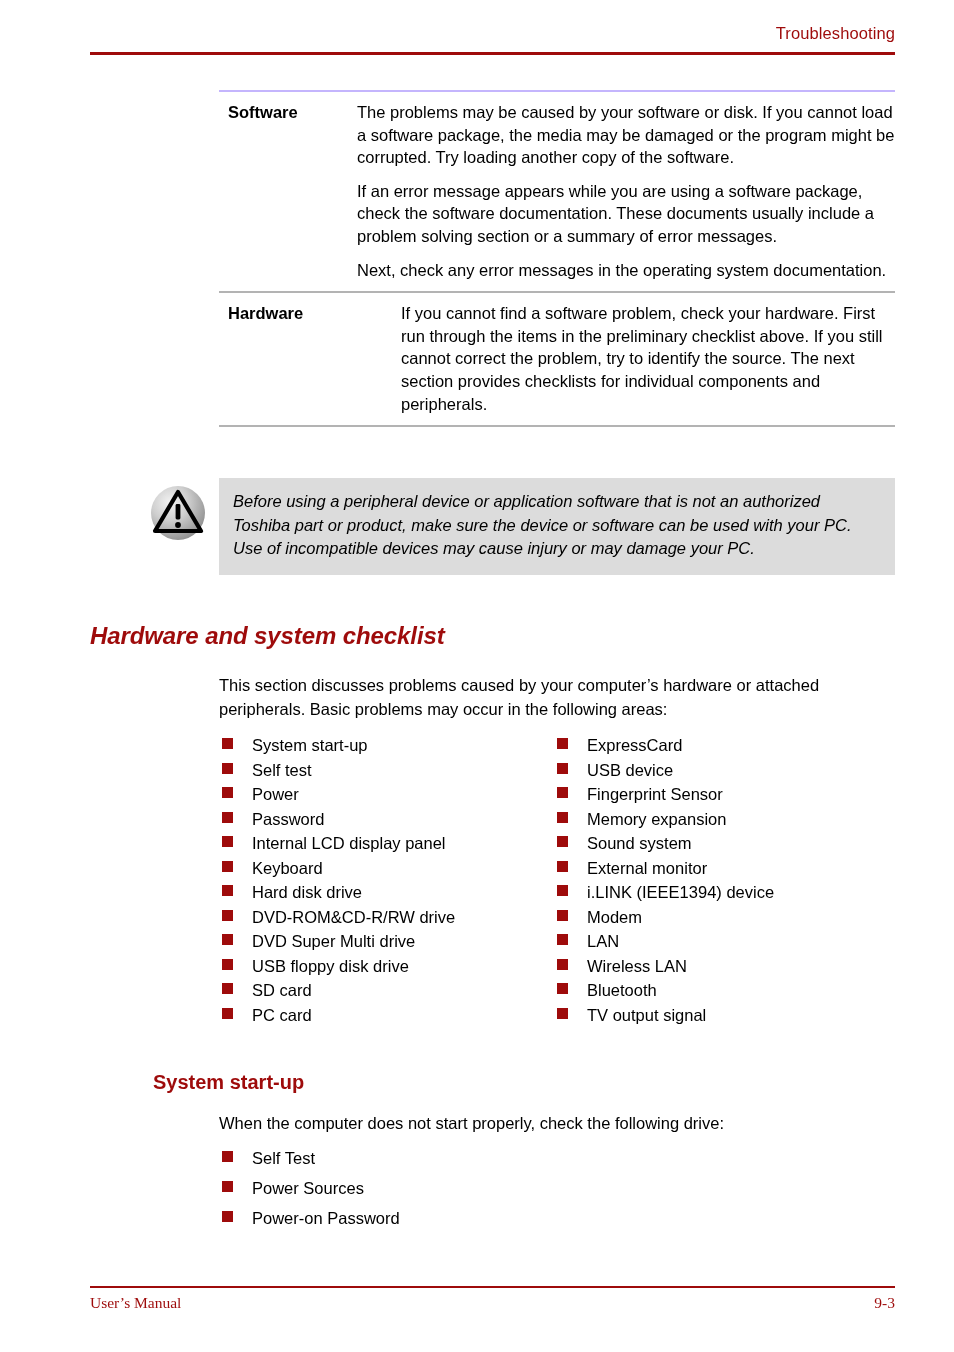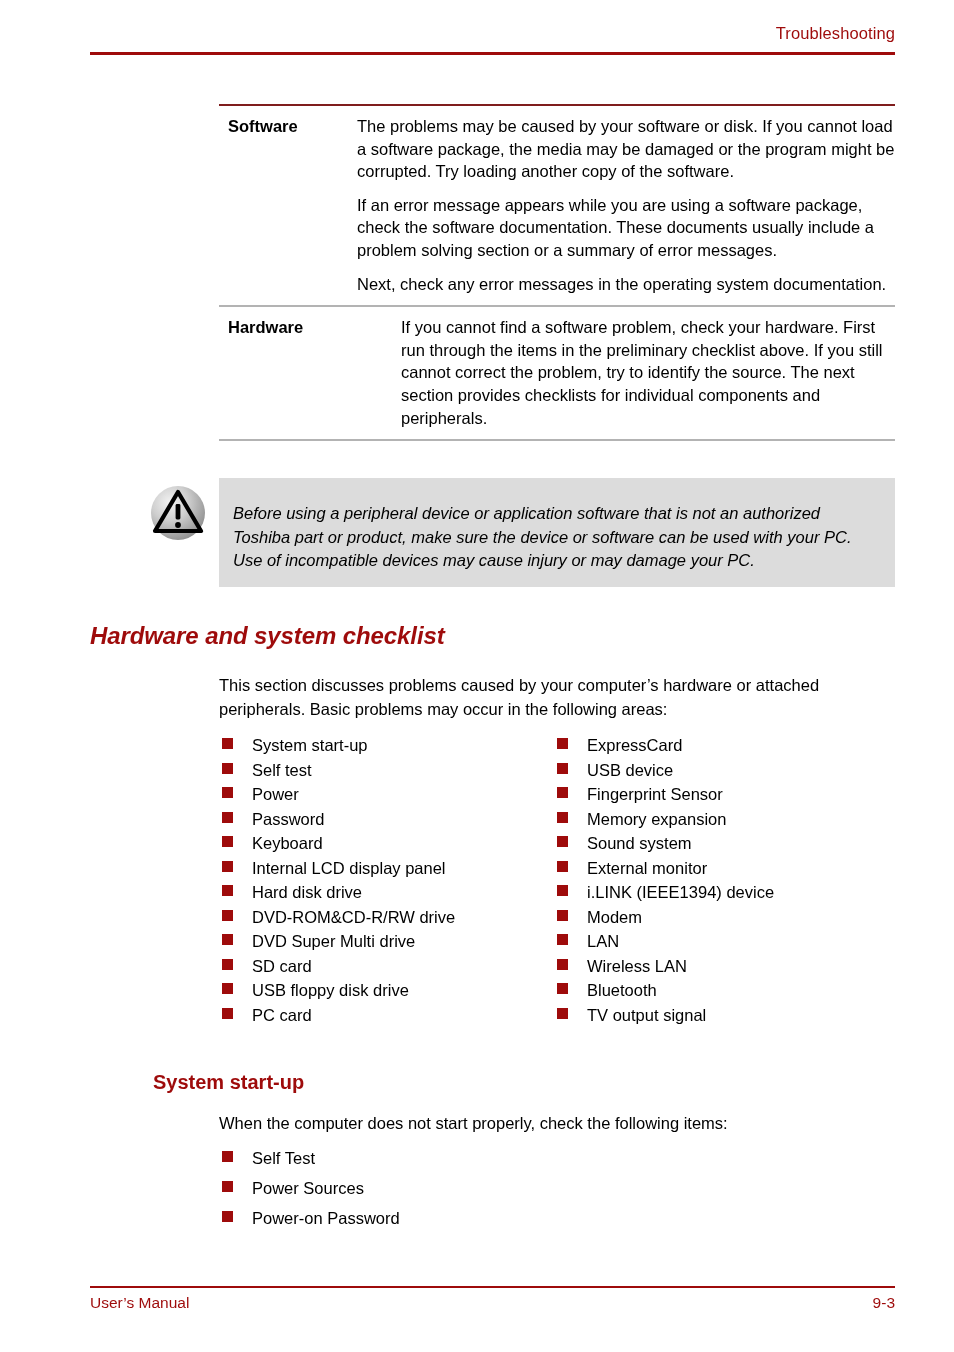--- a/index.html
+++ b/index.html
@@ -44,23 +44,23 @@
     top: 52px;
     width: 805px;
     height: 3px;
     background: #9e0b0b;
   }
 
   
   .def-table {
     position: absolute;
     left: 219px;
-    top: 104px;
+    top: 90px;
     width: 676px;
-    border-top: 2px solid #7f1d1d;
+    border-top: 2px solid #c4b5fd;
     border-bottom: 2px solid #b3b3b3;
   }
   .def-row {
     display: flex;
     align-items: flex-start;
     padding: 9px 0 10px 0;
   }
   .def-row + .def-row {
     border-top: 2px solid #b3b3b3;
     gap: 44px;
@@ -85,21 +85,21 @@
     margin-bottom: 0;
   }
 
   
   .caution {
     position: absolute;
     left: 219px;
     top: 478px;
     width: 676px;
     background: #dcdcdc;
-    padding: 24px 14px 14px 14px;
+    padding: 12px 14px 14px 14px;
   }
   .caution-text {
     font-size: 16.5px;
     font-style: italic;
     line-height: 23.5px;
     margin: 0;
   }
   .caution-icon {
     position: absolute;
     left: 150px;
@@ -206,20 +206,21 @@
     background: #9e0b0b;
   }
   .footer {
     position: absolute;
     left: 90px;
     top: 1294px;
     width: 805px;
     display: flex;
     justify-content: space-between;
     align-items: baseline;
+    font-family: Liberation Serif, serif;
   }
   .footer span {
     font-size: 15.5px;
     color: #9e0b0b;
   }
 </style>
 </head>
 <body>
 
 <div class="page">
@@ -281,45 +282,45 @@
       <li>
         <span class="bullet"></span>
         <span class="bullet-label">Power</span>
       </li>
       <li>
         <span class="bullet"></span>
         <span class="bullet-label">Password</span>
       </li>
       <li>
         <span class="bullet"></span>
+        <span class="bullet-label">Internal LCD display panel</span>
+      </li>
+      <li>
+        <span class="bullet"></span>
         <span class="bullet-label">Keyboard</span>
       </li>
       <li>
         <span class="bullet"></span>
-        <span class="bullet-label">Internal LCD display panel</span>
-      </li>
-      <li>
-        <span class="bullet"></span>
         <span class="bullet-label">Hard disk drive</span>
       </li>
       <li>
         <span class="bullet"></span>
         <span class="bullet-label">DVD-ROM&amp;CD-R/RW drive</span>
       </li>
       <li>
         <span class="bullet"></span>
         <span class="bullet-label">DVD Super Multi drive</span>
       </li>
       <li>
         <span class="bullet"></span>
+        <span class="bullet-label">USB floppy disk drive</span>
+      </li>
+      <li>
+        <span class="bullet"></span>
         <span class="bullet-label">SD card</span>
-      </li>
-      <li>
-        <span class="bullet"></span>
-        <span class="bullet-label">USB floppy disk drive</span>
       </li>
       <li>
         <span class="bullet"></span>
         <span class="bullet-label">PC card</span>
       </li>
     </ul>
   <ul class="sq-list" id="checklist-col-right">
       <li>
         <span class="bullet"></span>
         <span class="bullet-label">ExpressCard</span>
@@ -364,21 +365,21 @@
         <span class="bullet"></span>
         <span class="bullet-label">Bluetooth</span>
       </li>
       <li>
         <span class="bullet"></span>
         <span class="bullet-label">TV output signal</span>
       </li>
     </ul>
 
   <h2 class="h2">System start-up</h2>
-  <p class="body-p" id="startup-paragraph">When the computer does not start properly, check the following items:</p>
+  <p class="body-p" id="startup-paragraph">When the computer does not start properly, check the following drive:</p>
   <ul class="sq-list loose" id="startup-list">
       <li>
         <span class="bullet"></span>
         <span class="bullet-label">Self Test</span>
       </li>
       <li>
         <span class="bullet"></span>
         <span class="bullet-label">Power Sources</span>
       </li>
       <li>

